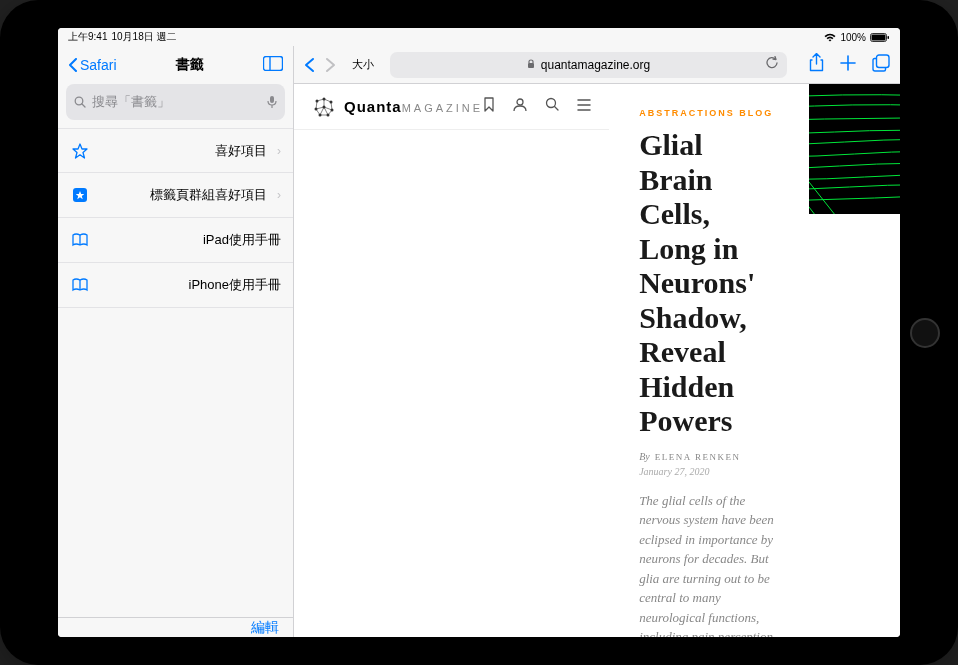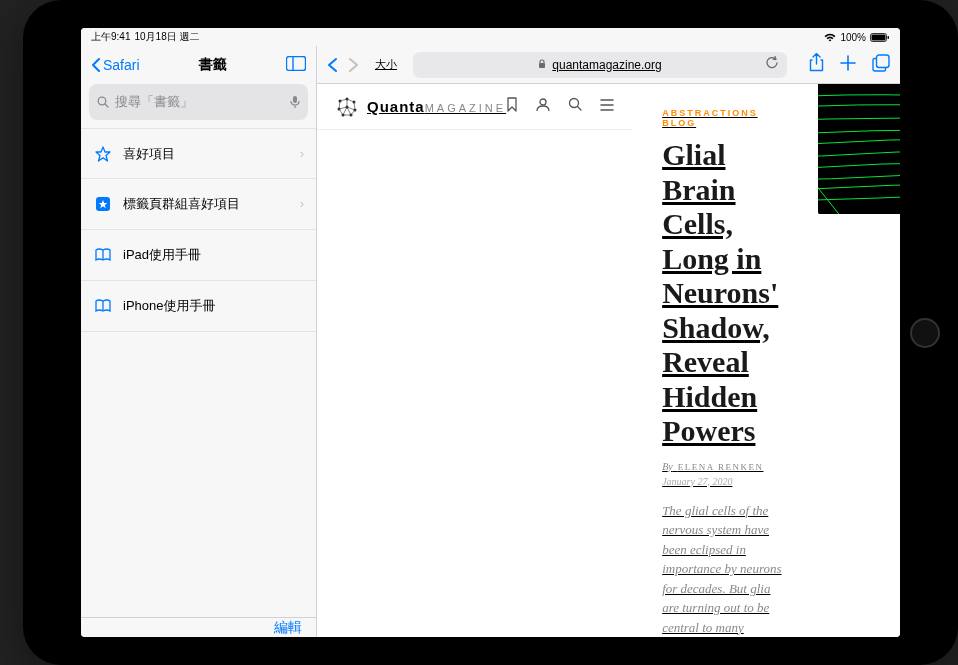--- a/index.html
+++ b/index.html
@@ -12,21 +12,20 @@
       min-height: 100vh;
     }
     .ipad-frame {
       width: 958px;
       height: 665px;
       background: #000;
       border-radius: 38px;
       padding: 28px 58px;
       position: relative;
       box-shadow: 0 10px 40px rgba(0,0,0,0.4);
-      margin-left: 23px;
     }
     .home-button {
       position: absolute;
       right: 18px;
       top: 50%;
       transform: translateY(-50%);
       width: 30px;
       height: 30px;
       border: 2px solid #333;
       border-radius: 50%;
@@ -100,26 +99,27 @@
       padding: 0 8px;
       gap: 6px;
       color: #8a8a8e;
       font-size: 13px;
     }
     .search-field .ph { flex: 1; }
     .bookmark-list { flex: 1; }
     .bookmark-item {
       display: flex;
       align-items: center;
-      height: 51px;
+      height: 45px;
       padding: 0 12px;
       border-bottom: 1px solid #e3e3e6;
       gap: 10px;
       font-size: 13px;
       color: #000;
+      text-align: right;
     }
     .bookmark-item:first-child { border-top: 1px solid #e3e3e6; }
     .bm-icon { width: 20px; display: flex; justify-content: center; color: #007aff; }
     .bm-label { flex: 1; }
     .chev { color: #c5c5c8; font-size: 12px; }
     .sidebar-footer {
       height: 20px;
       display: flex;
       align-items: center;
       justify-content: flex-end;
@@ -127,21 +127,20 @@
       border-top: 1px solid #d1d1d4;
       color: #007aff;
       font-size: 14px;
     }
     
     .content {
       flex: 1;
       display: flex;
       flex-direction: column;
       background: #fff;
-      text-decoration: underline;
     }
     .browser-toolbar {
       height: 38px;
       background: #f7f7f7;
       border-bottom: 1px solid #d1d1d4;
       display: flex;
       align-items: center;
       padding: 0 10px;
       gap: 10px;
       position: relative;

